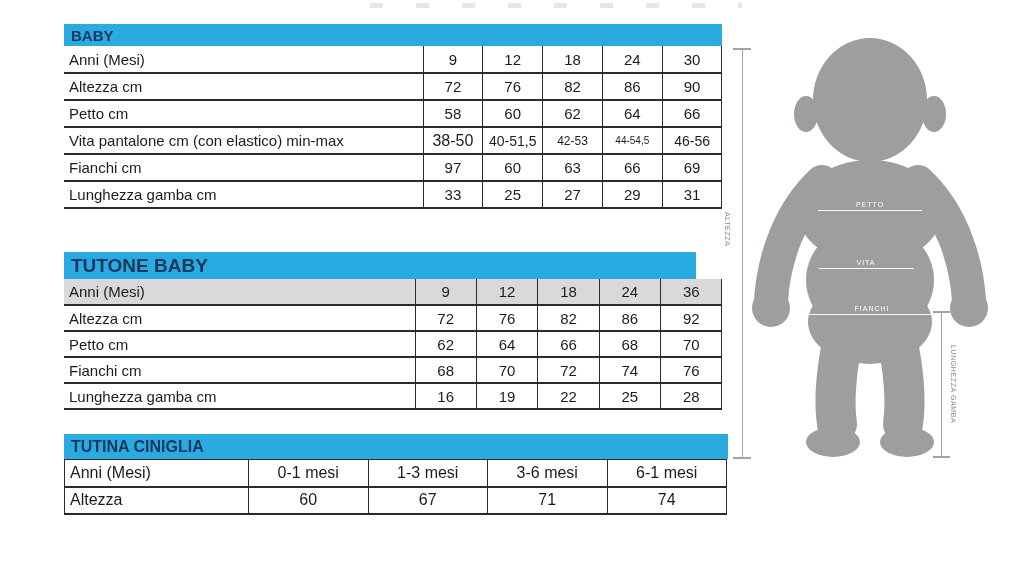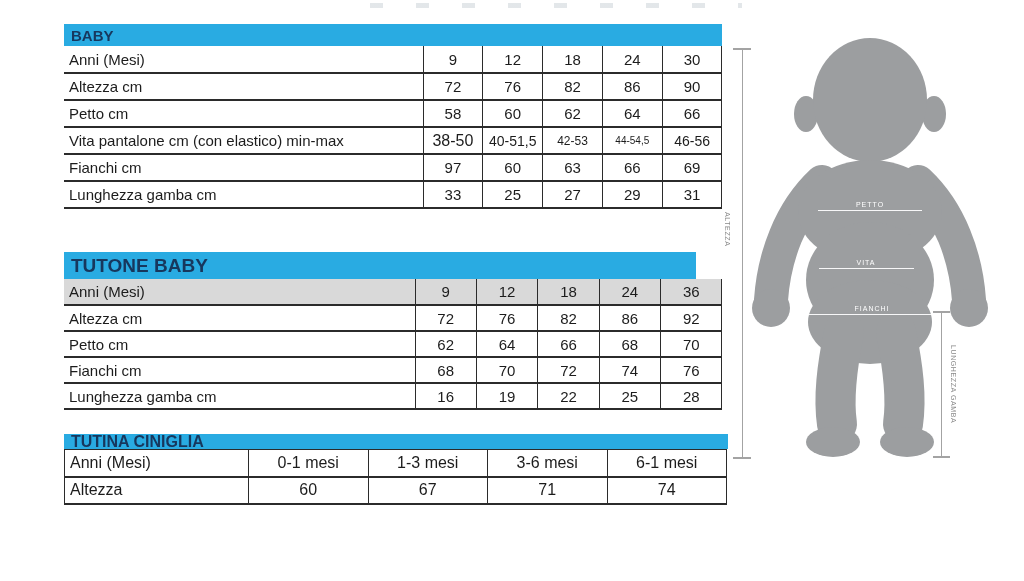--- a/index.html
+++ b/index.html
@@ -13,21 +13,21 @@
     position:absolute; left:370px; top:3px; width:372px; height:5px; opacity:.55;
     background:repeating-linear-gradient(90deg,#ccd3d8 0 13px, transparent 13px 46px);
   }
   .size-table { position:absolute; }
   .bar {
     background:var(--header-bg); color:var(--header-text); font-weight:bold;
     display:flex; align-items:center; padding-left:7px; box-sizing:border-box;
   }
   .t1 .bar { width:658px; height:22px; font-size:15px;text-align:right; }
   .t2 .bar { width:632px; height:27px; font-size:19px; }
-  .t3 .bar { width:664px; height:15px; font-size:16px; }
+  .t3 .bar { width:664px; height:25px; font-size:16px; }
   table { border-collapse:collapse; table-layout:fixed; }
   td {
     padding:0; font-size:15px; color:#1c1c1c; overflow:hidden; white-space:nowrap;
     border-bottom:2px solid var(--border); height:27px; box-sizing:border-box;
   }
   .t2 td { height:26px; }
   .t3 td { height:27px; font-size:16px; }
   td.lbl { text-align:left; padding-left:5px; }
   td.num { text-align:center; border-left:1.5px solid var(--border); }
   td.num.last { border-right:1.5px solid var(--border); }

